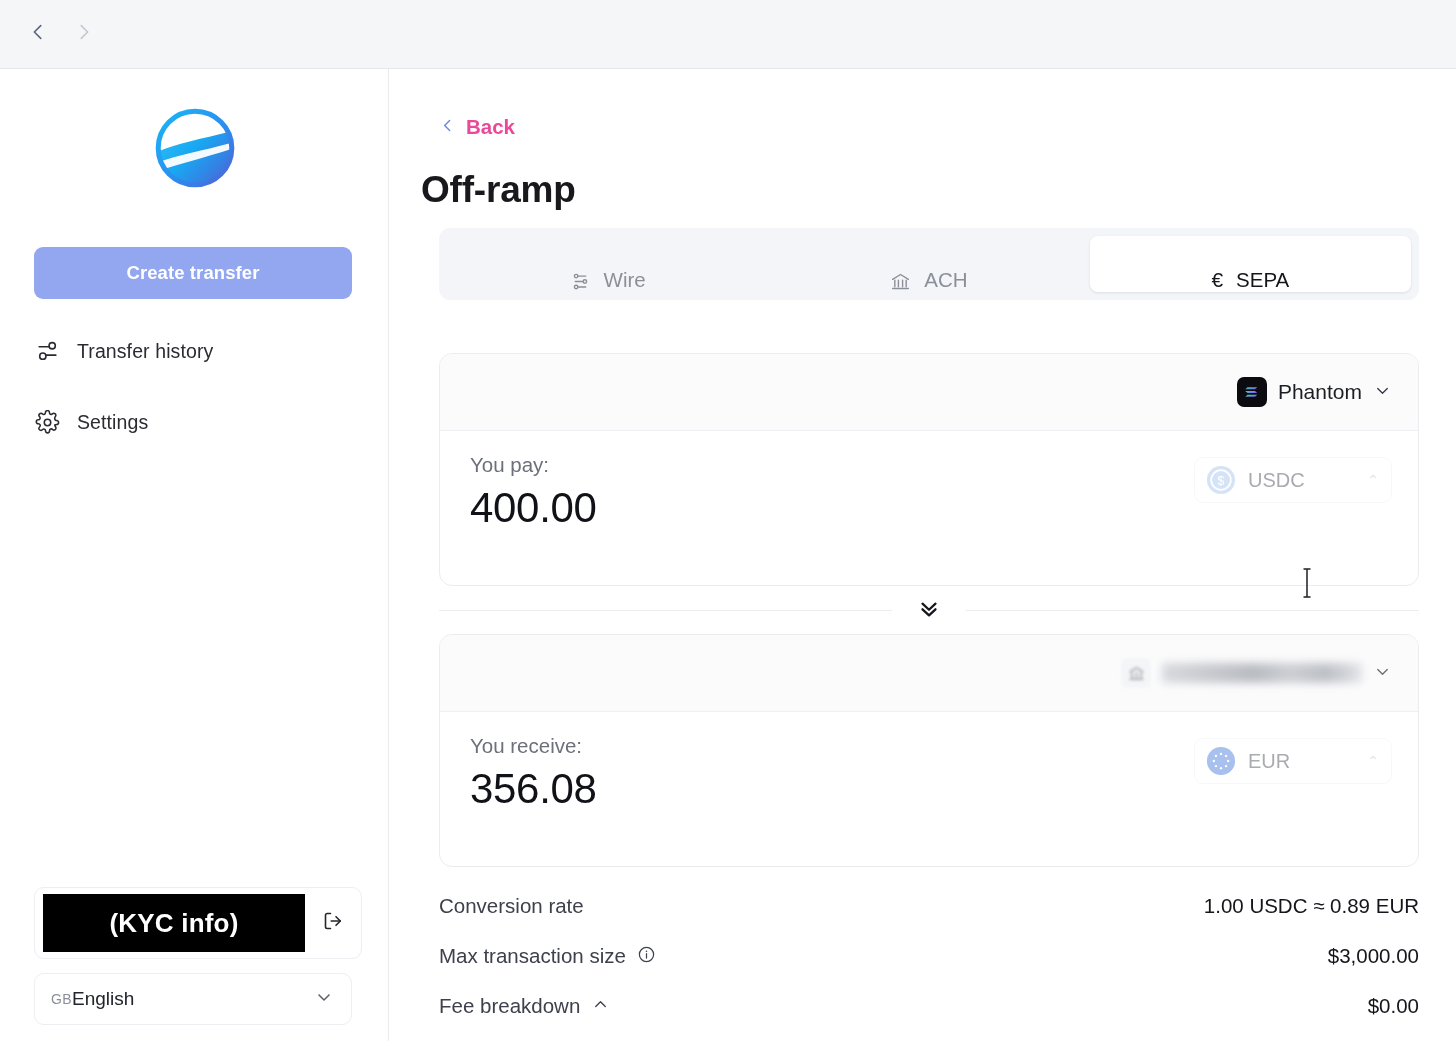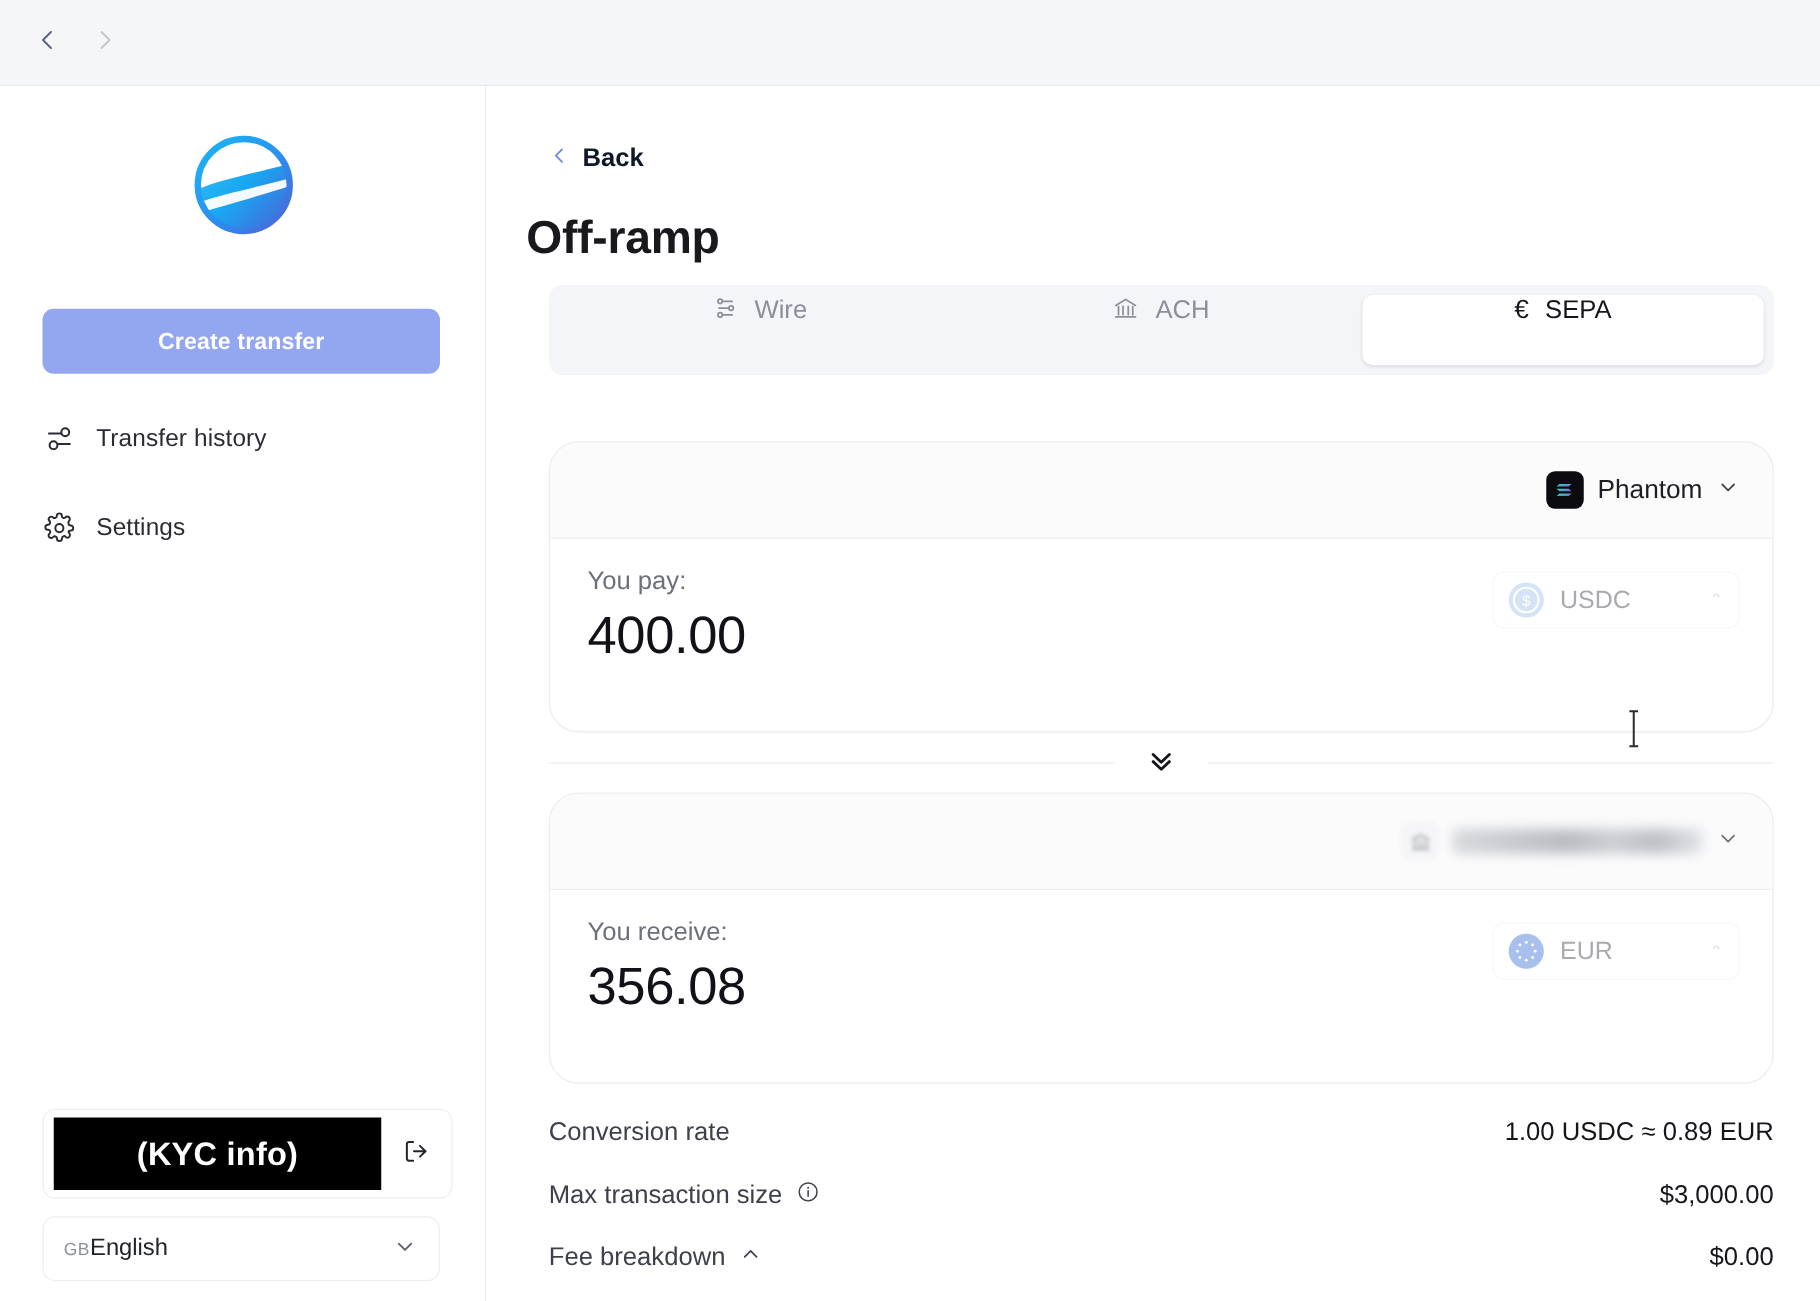--- a/index.html
+++ b/index.html
@@ -118,54 +118,54 @@
   #main {
     flex: 1 1 auto; position: relative;
     padding: 0; background: #ffffff;
     overflow: hidden;
   }
   #back-link {
     position: absolute; left: 50px; top: 46px;
     display: flex; align-items: center; gap: 10px;
     cursor: pointer;
   }
-  #back-label { color: #0f172a; font-size: 20.5px; font-weight: 600; }
+  #back-label { color: #ec4899; font-size: 20.5px; font-weight: 600; }
   #page-title {
     position: absolute; left: 32px; top: 100px;
     font-size: 37px; font-weight: 700; color: #18181d;
     letter-spacing: -.2px;
   }
 
   
   #tab-bar {
     position: absolute; left: 50px; top: 159px;
     width: 980px; height: 72px;
     background: #f4f5f8;
     border-radius: 11px;
     display: flex; align-items: center;
     padding: 8px;
   }
   .tab {
     flex: 1 1 0; height: 56px;
-    display: flex; align-items: flex-start; justify-content: center;
+    display: flex; align-items: flex-end; justify-content: center;
     gap: 13px; border-radius: 8px; cursor: pointer;
     color: #8b8f99; font-size: 20.5px;
   }
   .tab.active {
     background: #ffffff; color: #15161b; font-weight: 500;
     box-shadow: 0 1px 3px rgba(16,18,30,.10);
   }
   .tab .tab-icon { display: flex; align-items: center; }
 
   
   .amount-card {
     position: absolute; left: 50px; width: 980px;
     background: #ffffff;
     border: 1px solid #ececf0;
-    border-radius: 24px;
+    border-radius: 13px;
     overflow: hidden;
   }
   #pay-card { top: 284px; height: 233px; }
   #receive-card { top: 565px; height: 233px; }
 
   .card-header {
     height: 77px; background: #fbfbfc;
     border-bottom: 1px solid #eff0f3;
     display: flex; align-items: center; justify-content: flex-end;
     padding-right: 26px;

